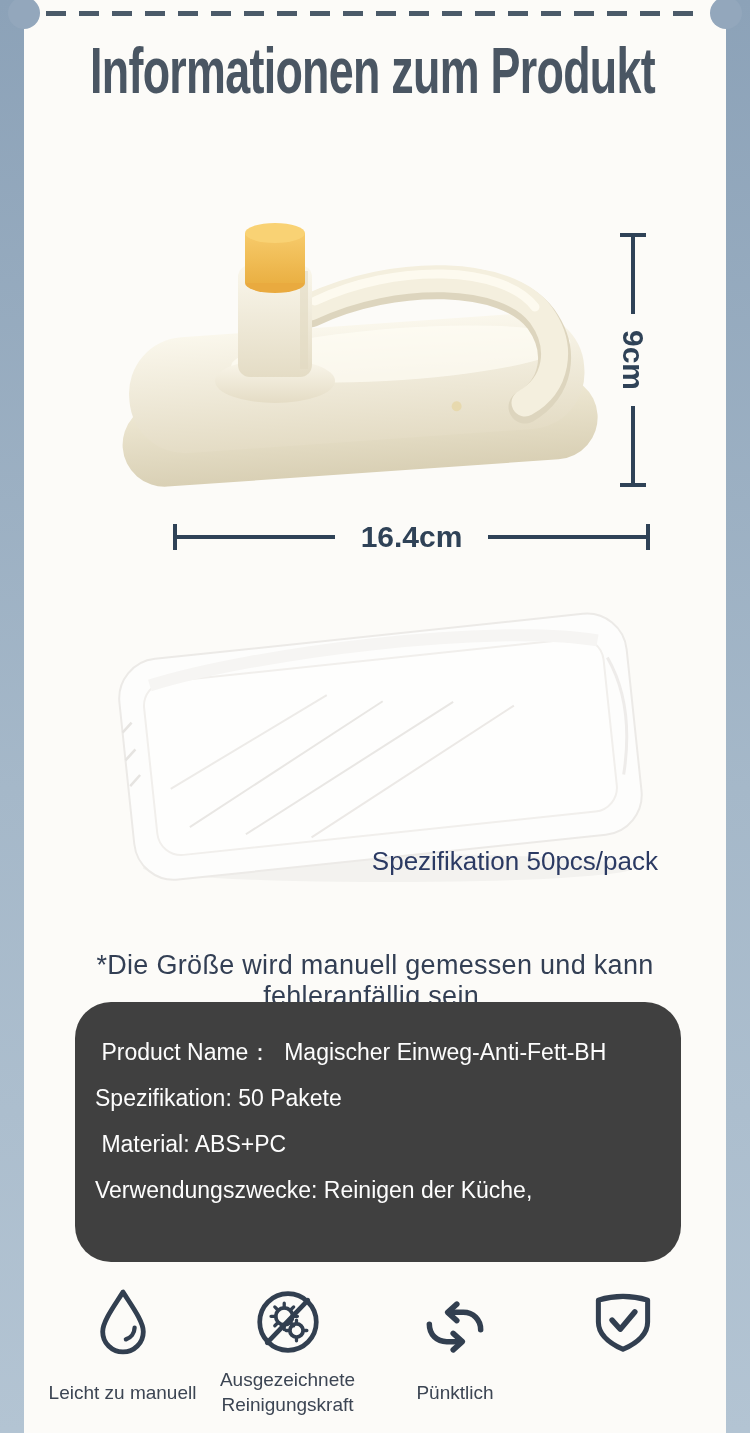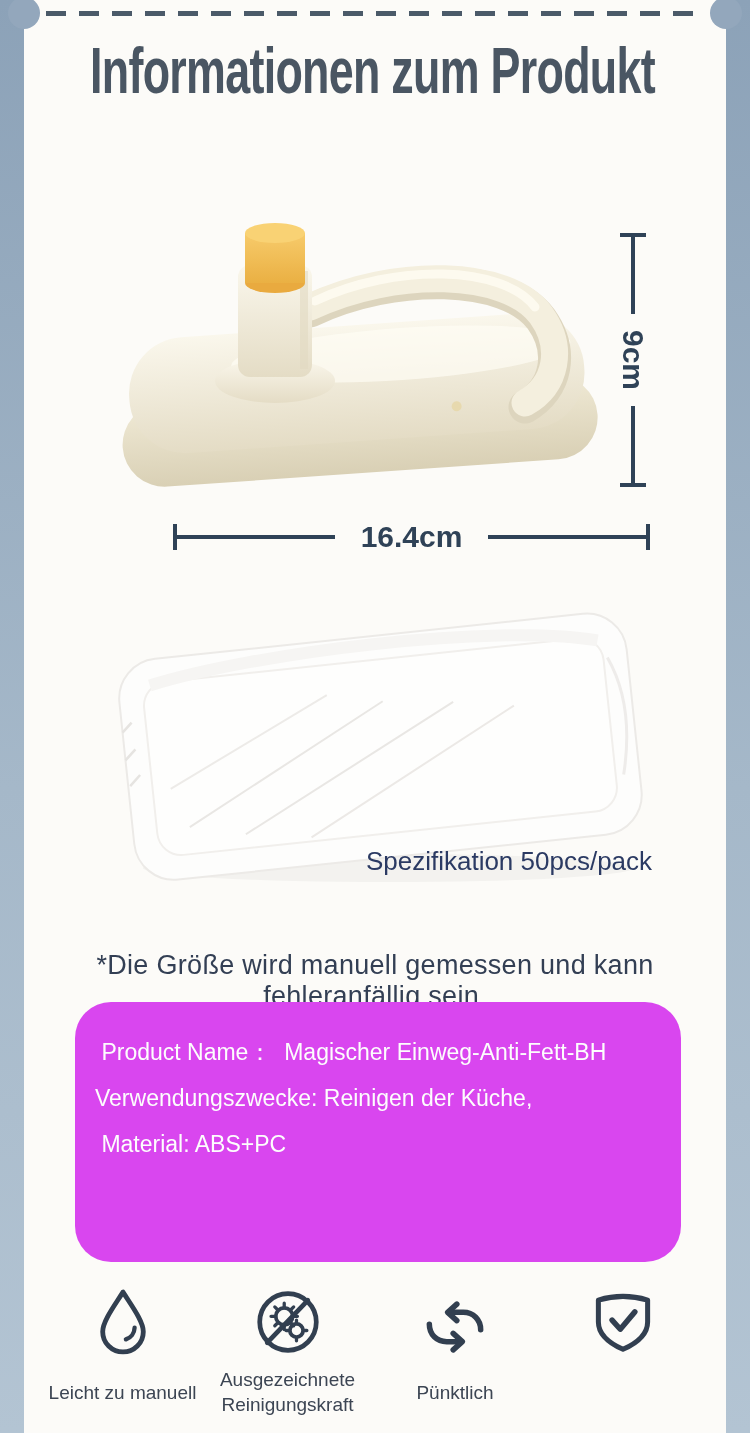--- a/index.html
+++ b/index.html
@@ -19,26 +19,26 @@
   .dim-h{left:125px;top:522px;width:477px;height:30px;display:flex;align-items:center;padding-left:48px;}
   .dim-h .cap{width:4px;height:26px;background:#2f4257;}
   .dim-h .line{flex:1;height:4px;background:#2f4257;}
   .dim-h .lbl{margin:0 26px;font-size:30px;font-weight:600;white-space:nowrap;}
   .dim-v{left:610px;top:233px;width:46px;height:254px;display:flex;flex-direction:column;align-items:center;}
   .dim-v .cap{height:4px;width:26px;background:#2f4257;}
   .dim-v .line{width:4px;flex:1;background:#2f4257;}
   .dim-v .lbl-box{height:92px;display:flex;align-items:center;justify-content:center;}
   .dim-v .lbl{font-size:30px;font-weight:600;transform:rotate(90deg);white-space:nowrap;}
   .fig{position:absolute;}
-  .pack-caption{position:absolute;left:360px;top:846px;width:298px;text-align:center;
+  .pack-caption{position:absolute;left:360px;top:846px;width:298px;text-align:right;
     font-size:26px;color:#2b3a63;}
   .disclaimer{position:absolute;left:24px;right:24px;top:950px;text-align:center;
     font-size:27px;letter-spacing:0.3px;color:#333f54;}
   .spec-box{position:absolute;left:75px;top:1002px;width:606px;height:260px;
-    background:#d946ef;border-radius:36px;box-sizing:border-box;padding:27px 16px 0 20px;}
+    background:#404040;border-radius:36px;box-sizing:border-box;padding:27px 16px 0 20px;}
   .spec-line{color:#fdfdfd;font-size:23px;line-height:46px;white-space:pre-wrap;}
   .features{position:absolute;left:0;top:1283px;width:750px;height:140px;}
   .feature{position:absolute;display:flex;flex-direction:column;align-items:center;}
   .feature .icon-box{height:72px;display:flex;align-items:flex-end;justify-content:center;}
   .feature .flabel{height:58px;display:flex;align-items:center;justify-content:center;
     text-align:center;font-size:19px;line-height:25px;color:#3c4553;margin-top:8px;}
   .f1{left:30px;width:185px;} .f2{left:195px;width:185px;}
   .f3{left:380px;width:150px;} .f4{left:520px;width:205px;}
   svg{display:block;}
 </style>
@@ -121,22 +121,23 @@
       <path d="M528,80 q22,50 4,118" stroke="#eeecea" stroke-width="3" fill="none"></path>
     </g>
   </svg>
 </div>
 <div class="pack-caption">Spezifikation 50pcs/pack</div>
 
 <div class="disclaimer">*Die Größe wird manuell gemessen und kann fehleranfällig sein.</div>
 
 <div class="spec-box">
   <div class="spec-line"> Product Name：  Magischer Einweg-Anti-Fett-BH</div>
+  <div class="spec-line">Spezifikation: 50 Pakete</div>
+  <div class="spec-line"> Material: ABS+PC</div>
   <div class="spec-line">Verwendungszwecke: Reinigen der Küche,</div>
-  <div class="spec-line"> Material: ABS+PC</div>
 </div>
 
 <div class="features">
 
   <div class="feature f1">
     <div class="icon-box">
       <svg width="58" height="68" viewBox="0 0 60 70" fill="none" stroke="#323f50">
         <path d="M30,5 C22,18 9,35 9,46 a21,21 0 0 0 42,0 C51,35 38,18 30,5 Z" stroke-width="5" stroke-linejoin="round"></path>
         <path d="M42,42 a13,13 0 0 1 -9,12" stroke-width="4.5" stroke-linecap="round"></path>
       </svg>

